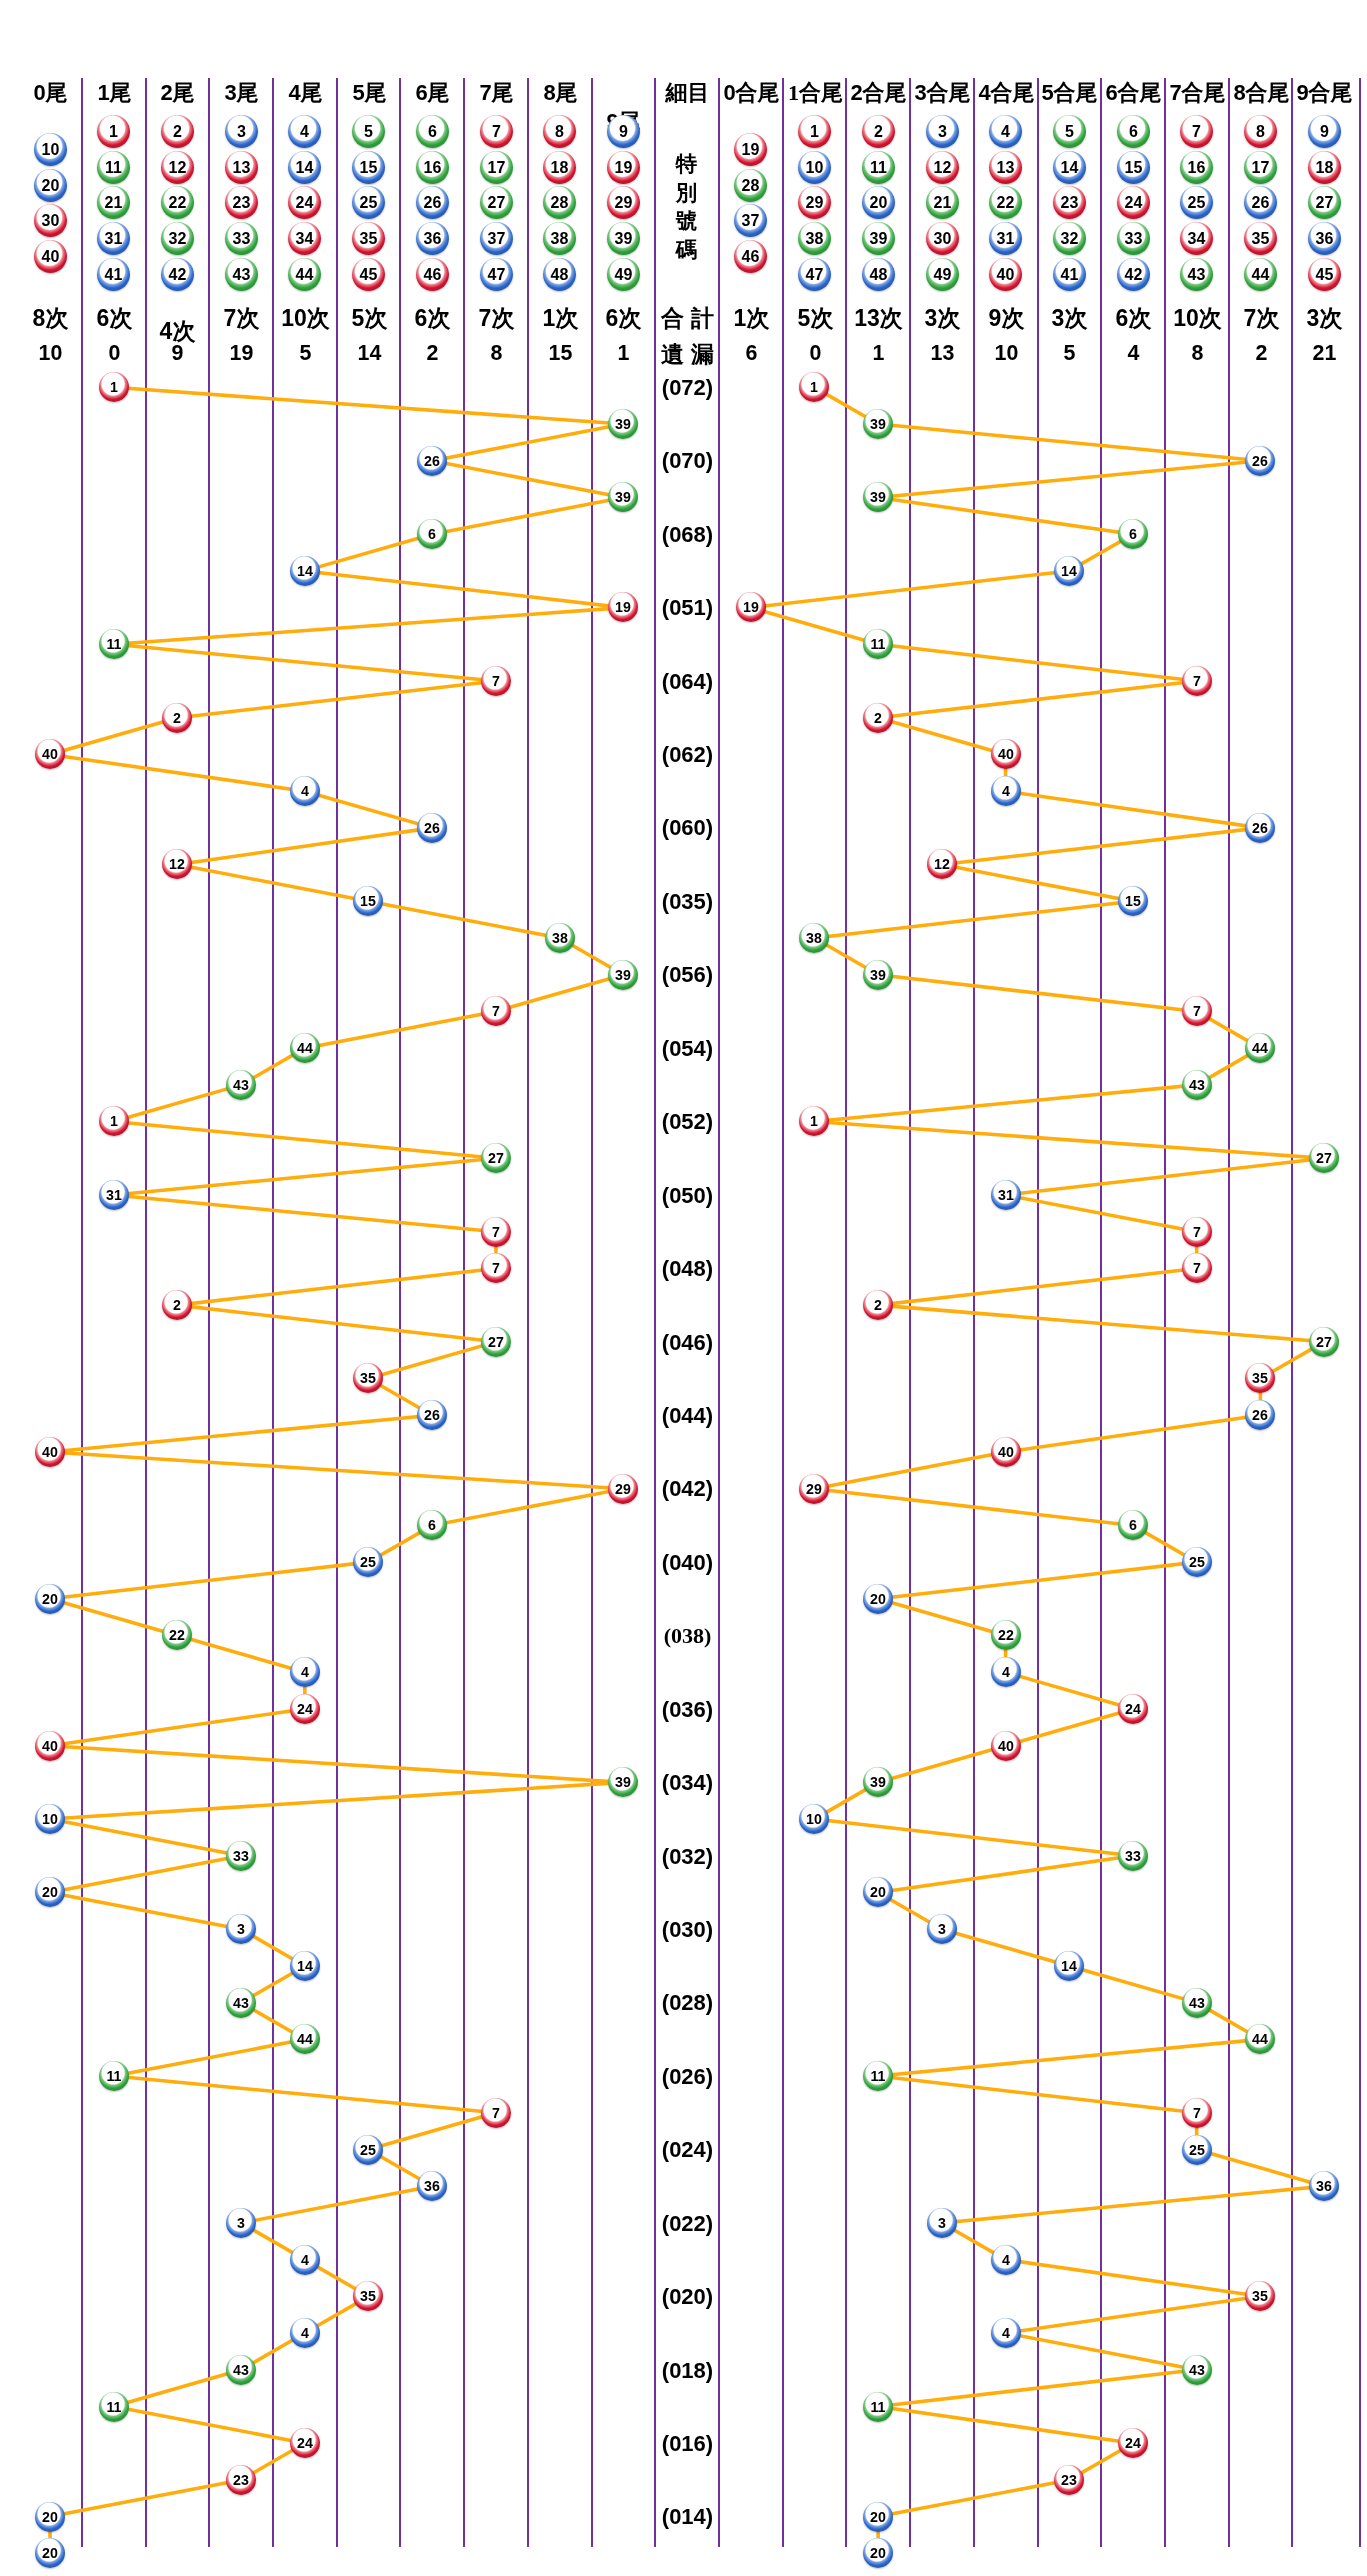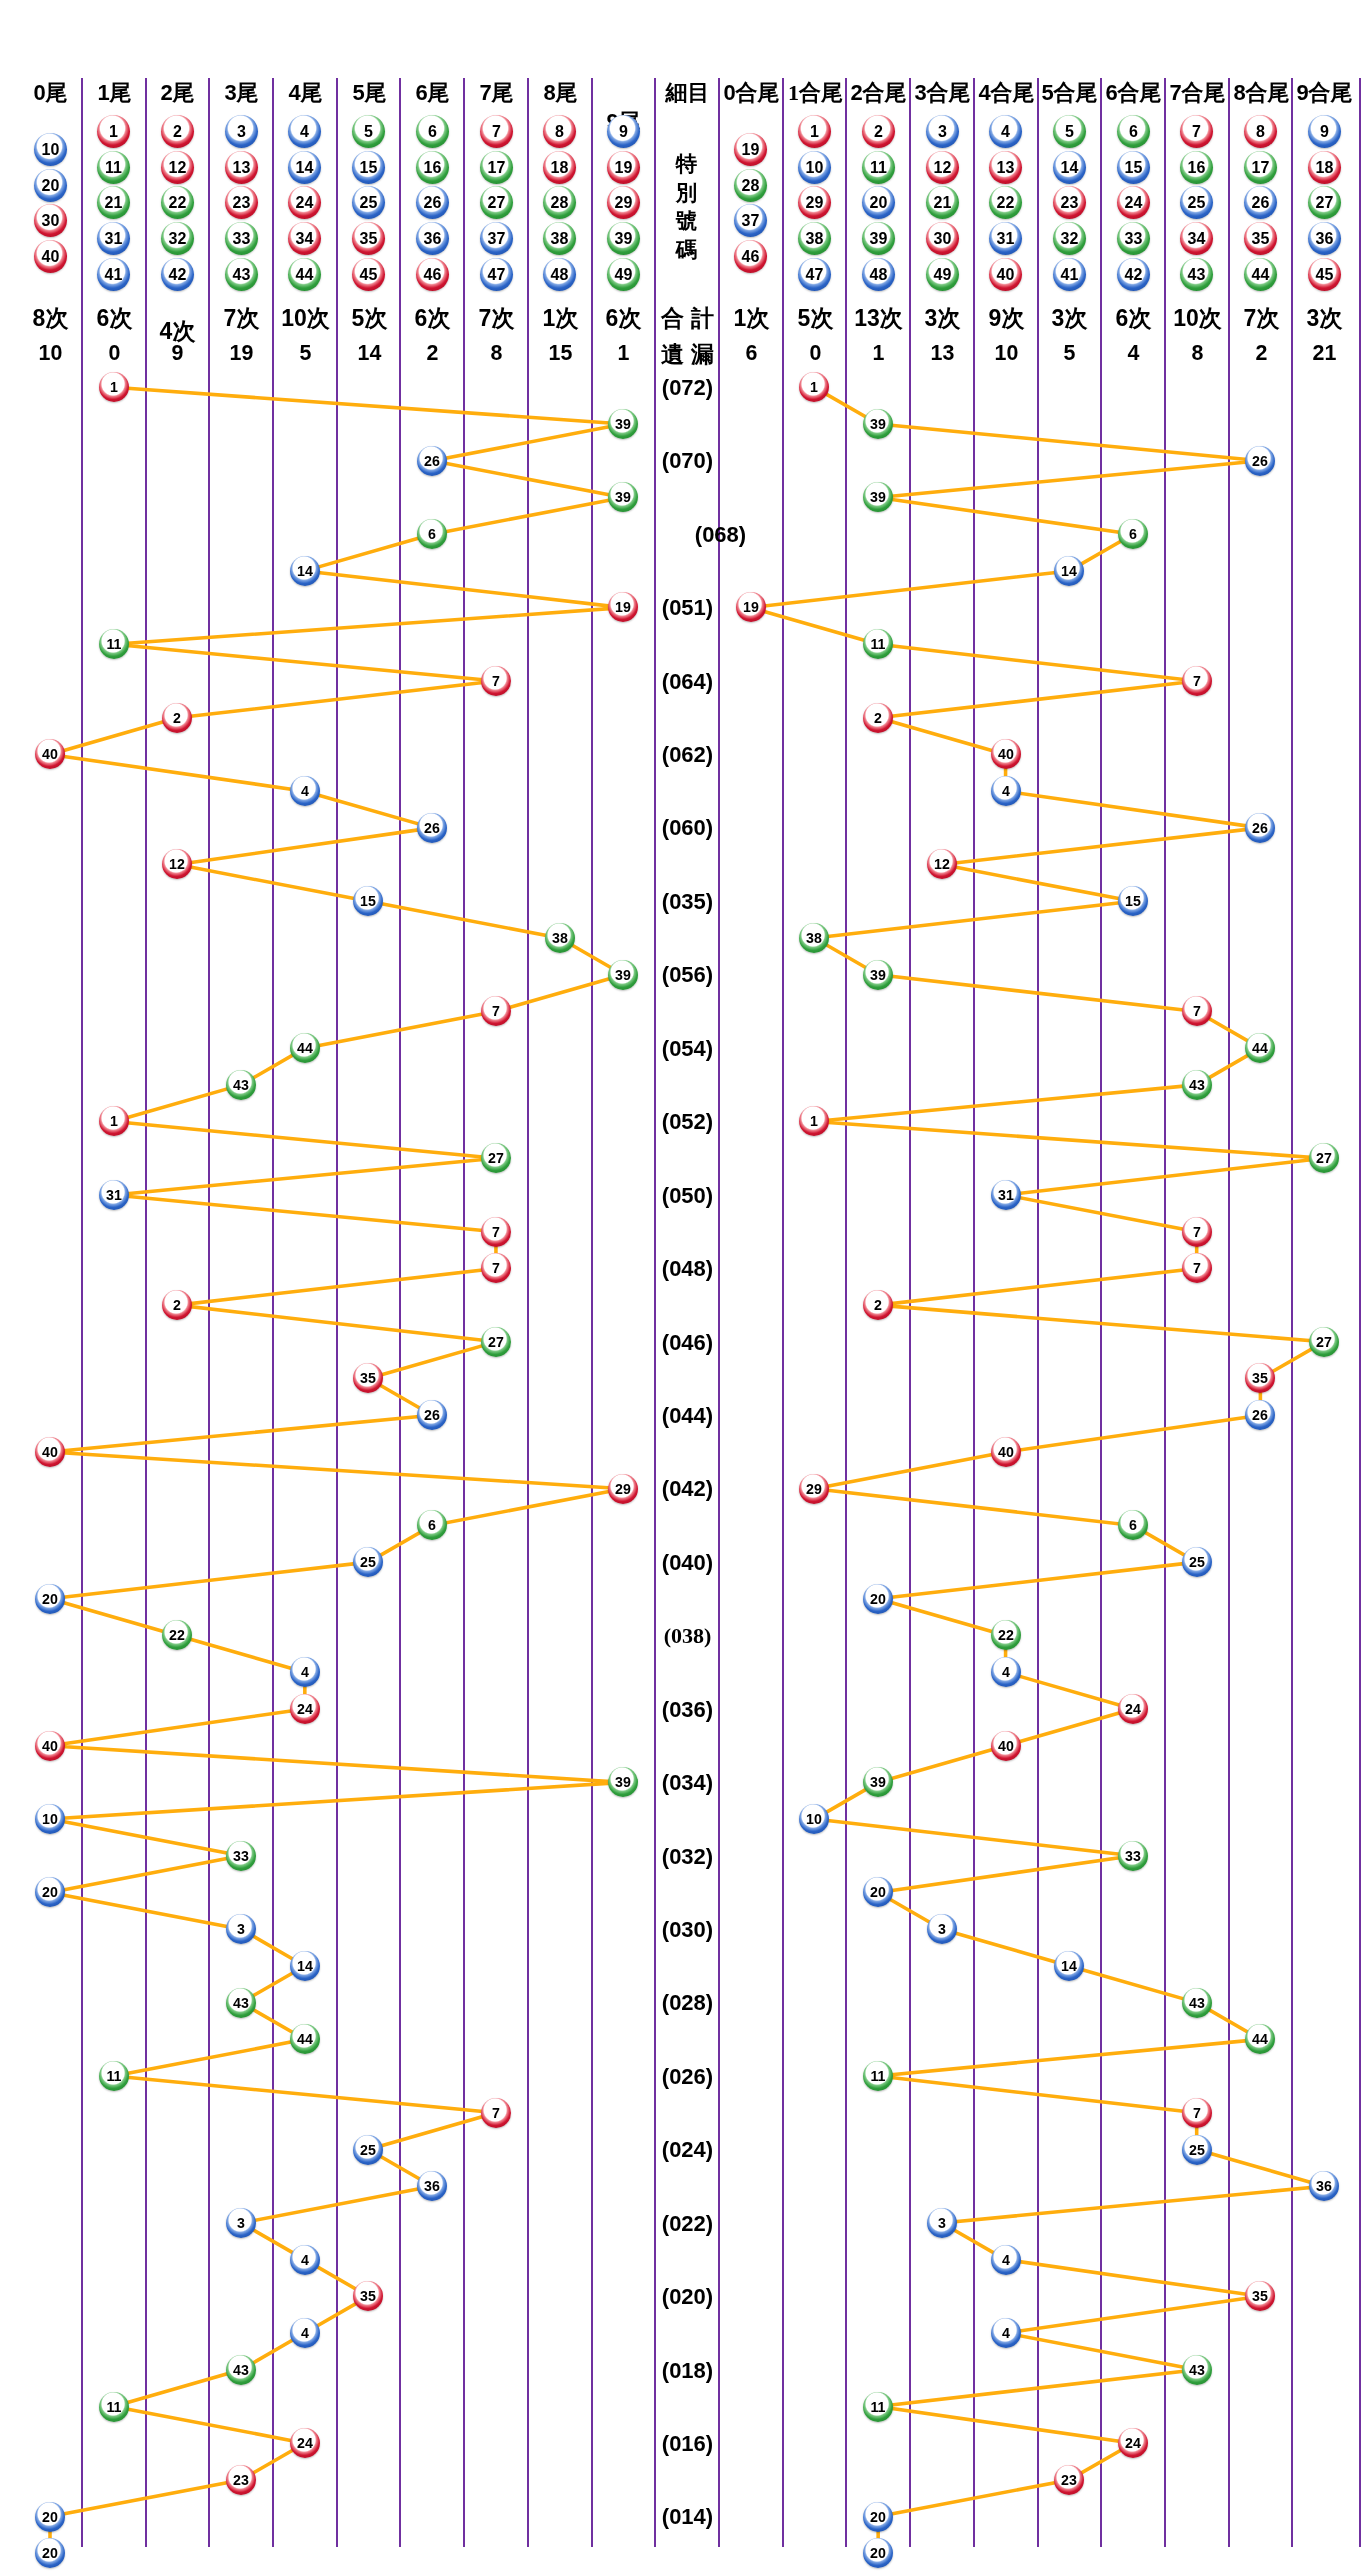--- a/index.html
+++ b/index.html
@@ -438,21 +438,21 @@
     </div>
     <div class="ball blue" style="width: 30px; height: 30px; left: 1245px; top: 446px;">
       <span style="font-size: 14.2px;">26</span>
     </div>
     <div class="ball green" style="width: 30px; height: 30px; left: 608px; top: 482px;">
       <span style="font-size: 14.2px;">39</span>
     </div>
     <div class="ball green" style="width: 30px; height: 30px; left: 863px; top: 482px;">
       <span style="font-size: 14.2px;">39</span>
     </div>
-    <div class="period-label" style="left: 720px; top: 521px;">(068)</div>
+    <div class="period-label" style="left: 687px; top: 521px;">(068)</div>
     <div class="ball green" style="width: 30px; height: 30px; left: 417px; top: 519px;">
       <span style="font-size: 14.2px;">6</span>
     </div>
     <div class="ball green" style="width: 30px; height: 30px; left: 1118px; top: 519px;">
       <span style="font-size: 14.2px;">6</span>
     </div>
     <div class="ball blue" style="width: 30px; height: 30px; left: 290px; top: 556px;">
       <span style="font-size: 14.2px;">14</span>
     </div>
     <div class="ball blue" style="width: 30px; height: 30px; left: 1054px; top: 556px;">

